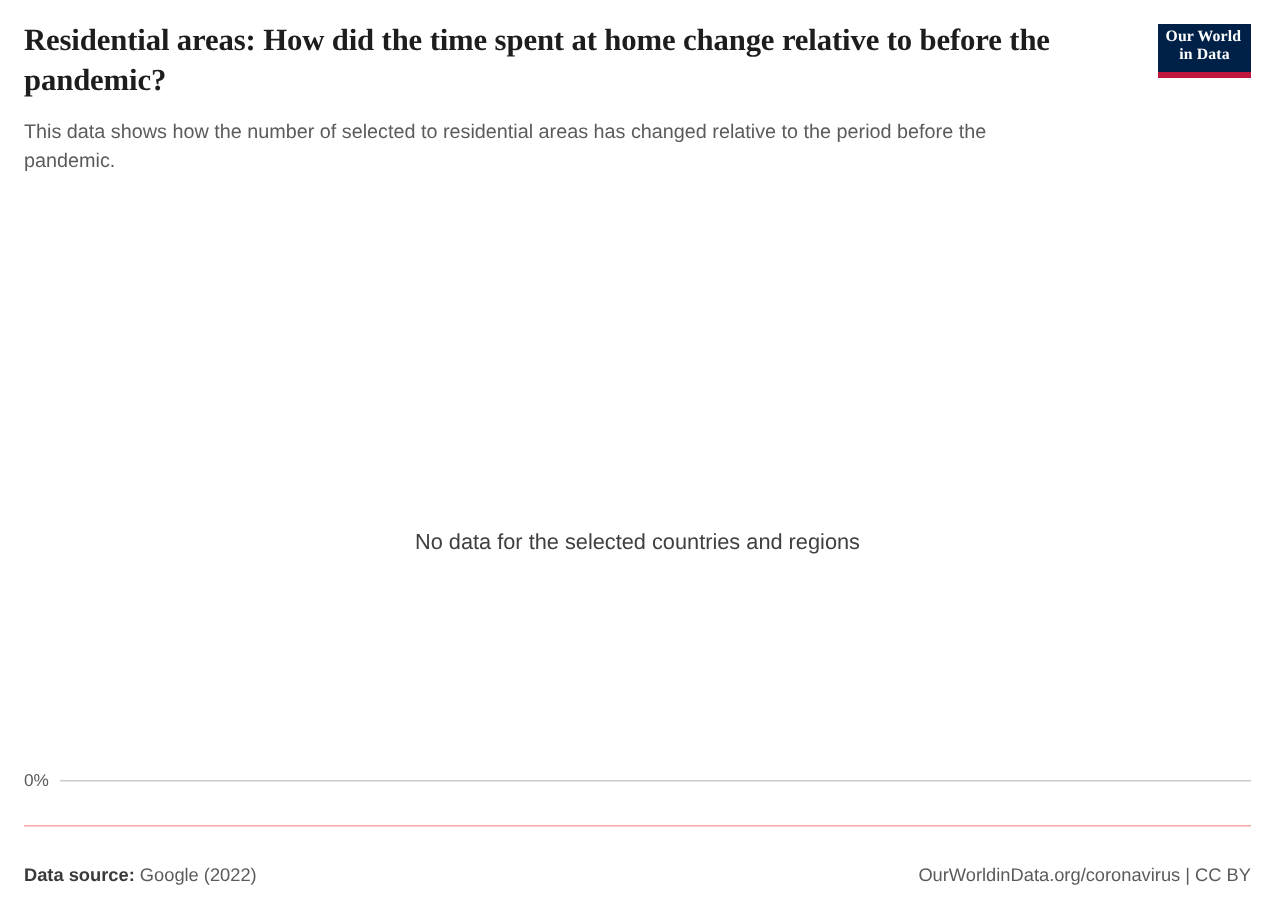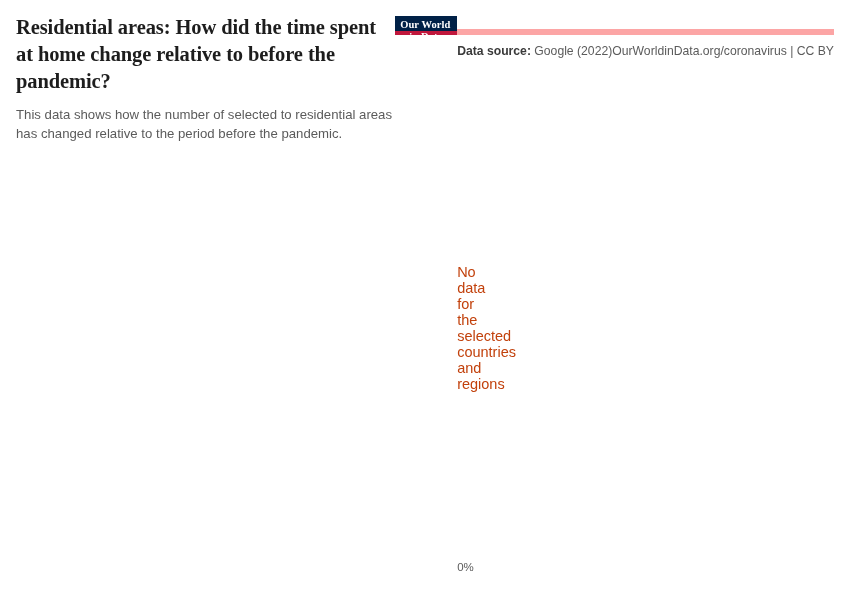--- a/index.html
+++ b/index.html
@@ -14,20 +14,21 @@
     color: #1d1d1d;
     overflow: hidden;
   }
   .page {
     position: relative;
     width: 850px;
     height: 600px;
     box-sizing: border-box;
     padding: 14px 16px 8px 16px;
     display: flex;
+    flex-direction: column;
   }
   
   .header {
     display: flex;
     align-items: flex-start;
     justify-content: space-between;
   }
   .header-text {
     max-width: 700px;
   }
@@ -43,21 +44,21 @@
   .chart-subtitle {
     font-size: 13.2px;
     line-height: 1.45;
     color: #5b5b5b;
     margin: 10px 0 0 0;
     font-weight: 400;
   }
   .owid-logo {
     flex: 0 0 auto;
     width: 62px;
-    height: 19px;
+    height: 36px;
     background: #002147;
     border-bottom: 4px solid #c0173c;
     color: #ffffff;
     box-sizing: border-box;
     padding: 3px 5px 0 5px;
     margin-top: 2px;
   }
   .owid-logo .l1, .owid-logo .l2 {
     font-family: "Liberation Serif", serif;
     font-size: 10.5px;
@@ -74,23 +75,23 @@
   .chart-area {
     position: relative;
     flex: 1 1 auto;
     margin-top: 6px;
   }
   .no-data-msg {
     position: absolute;
     left: 0;
     right: 0;
     top: 232px;
+    text-align: center;
     font-size: 14.5px;
-    color: #c2410c;
-    margin-top: 12px;
+    color: #404040;
   }
   .axis {
     position: absolute;
     left: 0;
     right: 0;
     bottom: 18px;
     height: 14px;
     display: flex;
     align-items: center;
   }
@@ -101,23 +102,23 @@
     white-space: nowrap;
   }
   .axis-line {
     flex: 1 1 auto;
     height: 1px;
     background: #c9c9c9;
   }
   
   .footer {
     flex: 0 0 auto;
-    border-top: 6px solid #fca5a5;
-    padding-top: 7px;
-    margin-top: 15px;
+    border-top: 1px solid #fca5a5;
+    padding-top: 23px;
+    margin-top: 4px;
   }
   .footer-row {
     display: flex;
     justify-content: space-between;
     align-items: baseline;
     font-size: 12.2px;
     color: #5b5b5b;
     line-height: 1.5;
   }
   .footer-label {

